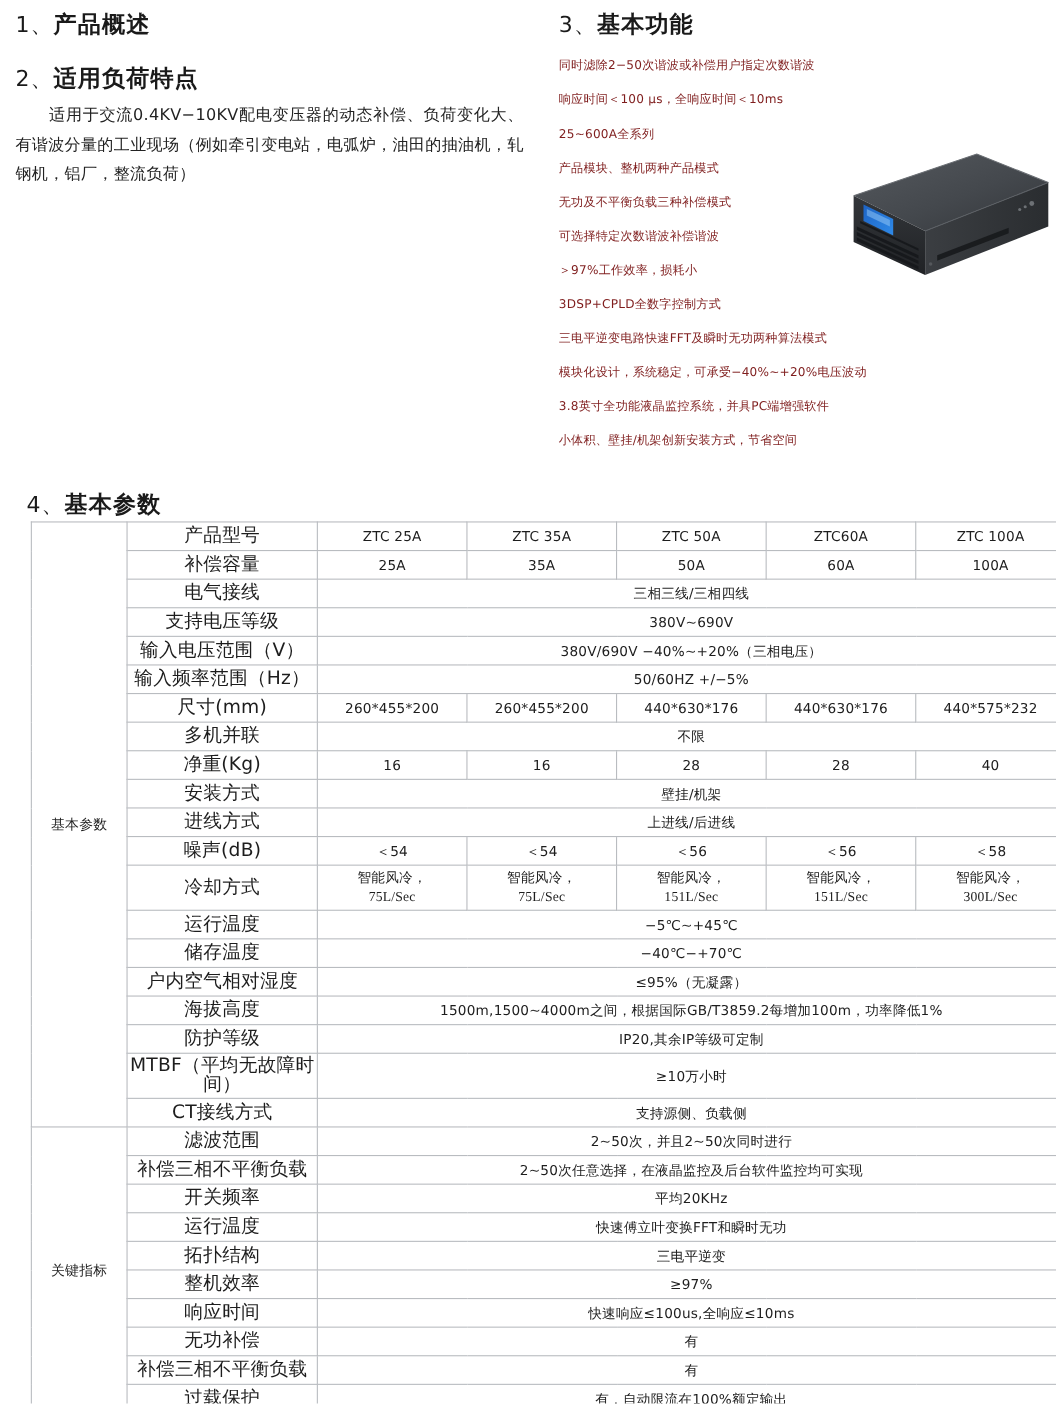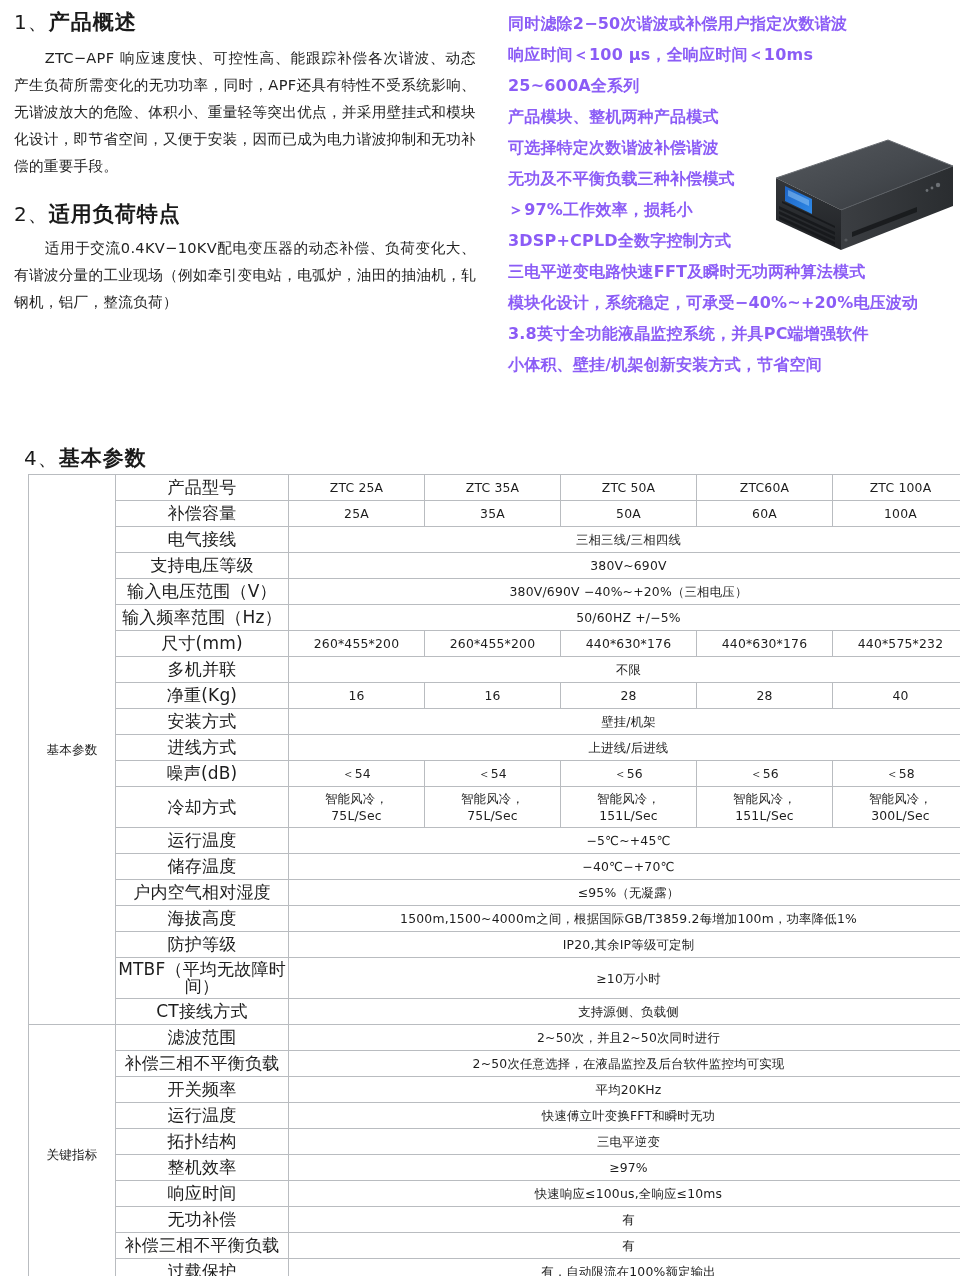--- a/index.html
+++ b/index.html
@@ -36,26 +36,26 @@
     text-align:justify;
     color:#222;
     letter-spacing:0.3px;
   }
   .sec2{margin-top:21px;}
   .sec2 h2.sec{margin-bottom:6px;}
 
   
   ul.feat{list-style:none;margin:0;padding:0;}
   ul.feat li{
-    font-size:16px;
+    font-size:11px;
     line-height:31px;
-    color:#8b5cf6;
+    color:#7f1d1d;
     white-space:nowrap;
     letter-spacing:0.2px;
-    font-weight:700;
+    font-weight:400;
   }
 
   
   .photo{
     position:absolute;
     left:742px;top:132px;
     width:212px;height:134px;
   }
   .photo svg{display:block;}
 
@@ -86,57 +86,59 @@
     font-size:12.6px;
     letter-spacing:1px;
   }
   td.lbl{
     width:168px;
     font-size:17px;
     letter-spacing:0.6px;
   }
   td.v{width:131px;}
   td.wide{}
-  td.two-line{line-height:19px;padding:4px 2px;}
+  td.two-line{line-height:19px;padding:4px 2px;font-family:Liberation Serif, serif;}
   .sub{display:block;}
 </style>
 </head>
 <body>
 
 <div class="page">
 
   <div class="top">
 
     <div class="col-left">
 
       <h2 class="sec">
         <span class="num">1、</span><span>产品概述</span>
       </h2>
 
-      <p class="body">ZTC−APF 响应速度快、可控性高、能跟踪补偿各次谐波、动态产生负荷所需变化的无功功率，同时，APF还具有特性不受系统影响、无谐波放大的危险、体积小、重量轻等突出优点，并采用壁挂式和模块化设计，即节省空间，又便于安装，因而已成为电力谐波抑制和无功补偿的重要手段。</p>
 
       <div class="sec2">
         <h2 class="sec">
           <span class="num">2、</span><span>适用负荷特点</span>
         </h2>
         <p class="body">适用于交流0.4KV−10KV配电变压器的动态补偿、负荷变化大、有谐波分量的工业现场（例如牵引变电站，电弧炉，油田的抽油机，轧钢机，铝厂，整流负荷）</p>
       </div>
 
     </div>
 
     <div class="col-right">
 
+      <h2 class="sec">
+        <span class="num">3、</span><span>基本功能</span>
+      </h2>
 
       <ul class="feat">
         <li>同时滤除2−50次谐波或补偿用户指定次数谐波</li>
         <li>响应时间＜100 μs，全响应时间＜10ms</li>
         <li>25~600A全系列</li>
         <li>产品模块、整机两种产品模式</li>
+        <li>无功及不平衡负载三种补偿模式</li>
         <li>可选择特定次数谐波补偿谐波</li>
-        <li>无功及不平衡负载三种补偿模式</li>
         <li>＞97%工作效率，损耗小</li>
         <li>3DSP+CPLD全数字控制方式</li>
         <li>三电平逆变电路快速FFT及瞬时无功两种算法模式</li>
         <li>模块化设计，系统稳定，可承受−40%~+20%电压波动</li>
         <li>3.8英寸全功能液晶监控系统，并具PC端增强软件</li>
         <li>小体积、壁挂/机架创新安装方式，节省空间</li>
       </ul>
 
     </div>
 

